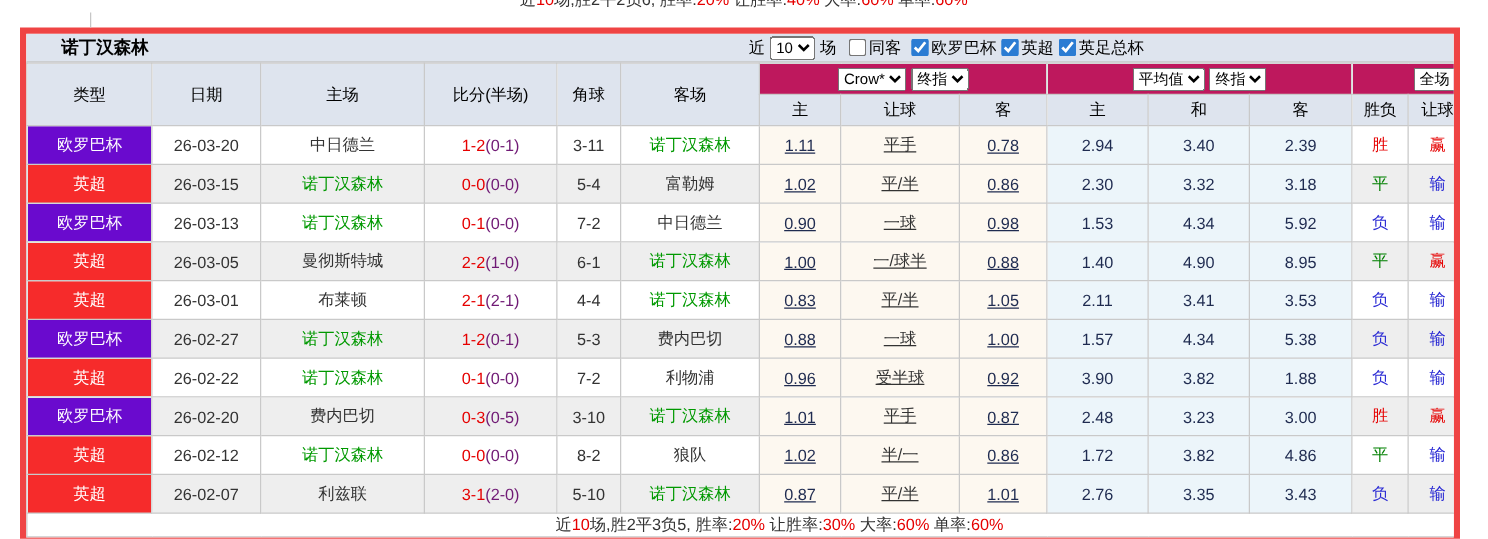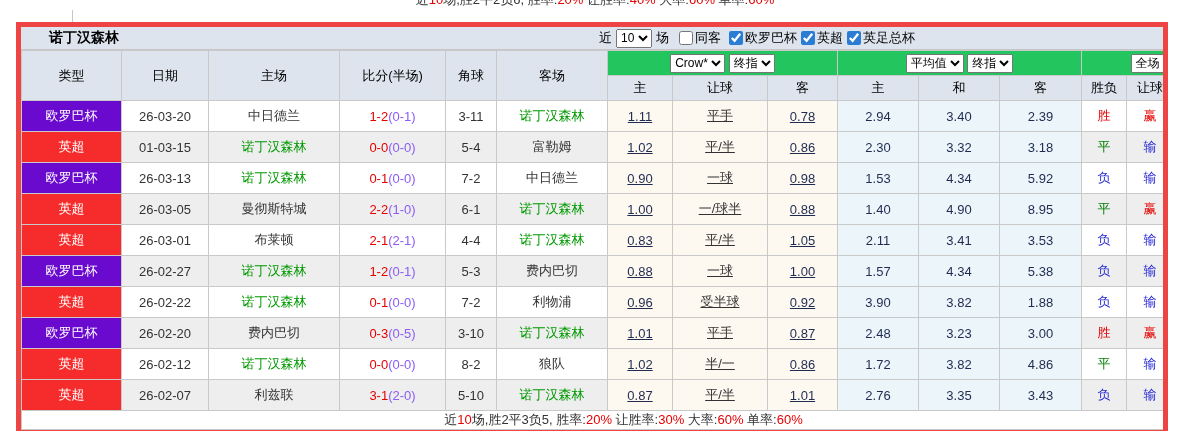--- a/index.html
+++ b/index.html
@@ -30,35 +30,35 @@
   .cb { display:flex; align-items:center; }
   .cb input { margin:0 2px 0 0; accent-color:#2b7cd3; width:14px; height:14px; }
   select { font-size:12px; height:19px; font-family:"Liberation Sans",sans-serif; }
 
   table { border-collapse:collapse; table-layout:fixed; width:1204px; font-size:13px; }
   th, td {
     border:1px solid #c9c9c9; text-align:center; padding:0;
     overflow:hidden; white-space:nowrap;
   }
   thead th { background:#dee4ee; font-weight:normal; color:#000; height:25px; }
-  thead th.ddcell { background:#22c55e; }
+  thead th.ddcell { background:#be185d; }
   thead th.spanhead { height:50px; }
   tbody td { height:31px; }
 
   .league { color:#fff; }
   tr.odd  td.plain { background:#ffffff; }
   tr.even td.plain { background:#eeeeee; }
   .cream { background:#fdf8f0;text-decoration:underline; }
   .blue  { background:#ecf5fa; }
   .num   { color:#1f2b50; }
   .hcap  { color:#333; }
   .team-green { color:#009900; }
   .team-black { color:#333333; }
   .score-main { color:#e60000; }
-  .score-half { color:#8b5cf6; }
+  .score-half { color:#701a75; }
 
   tfoot td { height:18px; background:#fff; font-size:13px; }
   .red { color:#e60000; }
   .blk { color:#333; }
 
   .bottom-gap { height:3px; }
   .purple-bar { width:1190px; height:6px; background:#473a91; }
 </style>
 </head>
 <body>
@@ -170,21 +170,21 @@
           <td class="cream num">0.78</td>
           <td class="blue num">2.94</td>
           <td class="blue num">3.40</td>
           <td class="blue num">2.39</td>
           <td class="plain" style="color: rgb(230, 0, 0);">胜</td>
           <td class="plain" style="color: rgb(230, 0, 0);">赢</td>
           <td class="plain" style="color: rgb(230, 0, 0);">大</td>
         </tr>
         <tr class="even">
           <td class="league" style="background: rgb(246, 43, 43);">英超</td>
-          <td class="plain">01-03-15</td>
+          <td class="plain">26-03-15</td>
           <td class="plain team-green">诺丁汉森林</td>
           <td class="plain"><span class="score-main">0-0</span><span class="score-half">(0-0)</span></td>
           <td class="plain">5-4</td>
           <td class="plain team-black">富勒姆</td>
           <td class="cream num">1.02</td>
           <td class="cream hcap">平/半</td>
           <td class="cream num">0.86</td>
           <td class="blue num">2.30</td>
           <td class="blue num">3.32</td>
           <td class="blue num">3.18</td>

